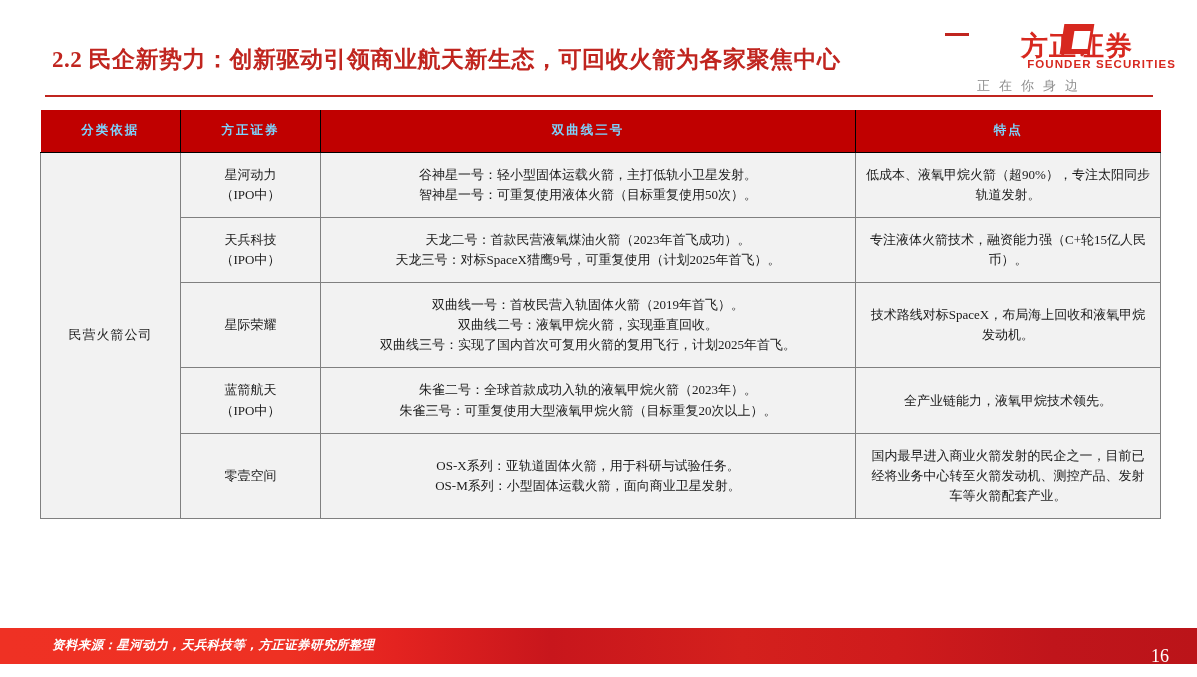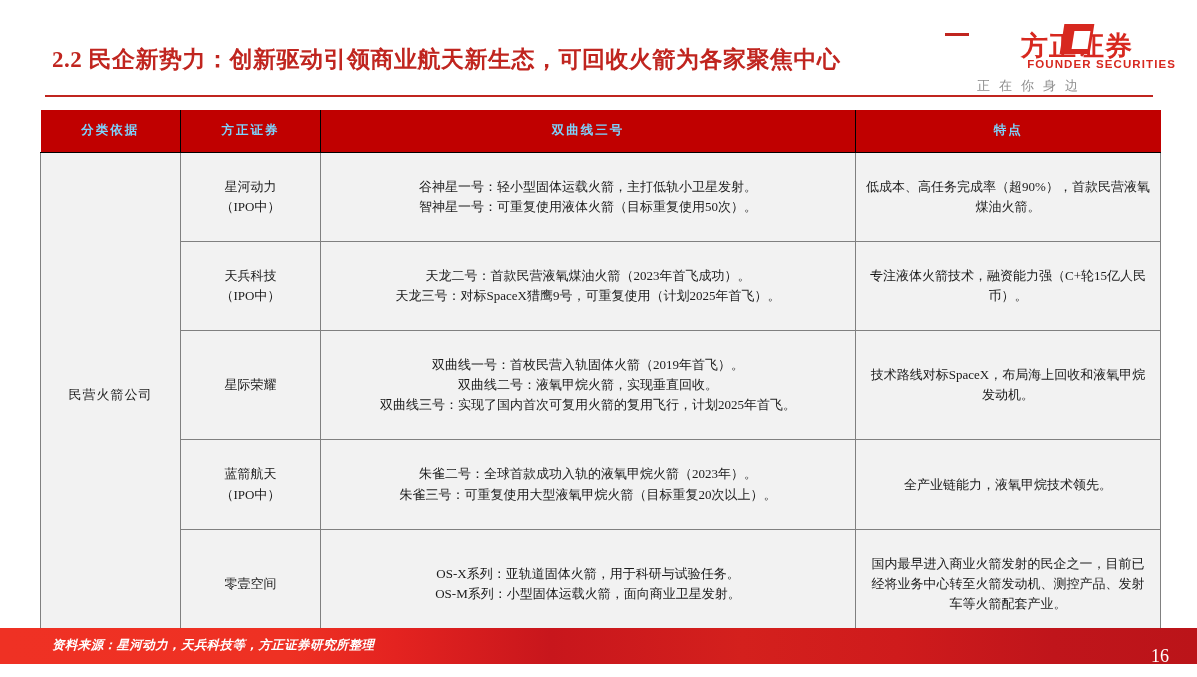--- a/index.html
+++ b/index.html
@@ -148,21 +148,21 @@
   table.main th:last-child { border-right: none; }
   table.main td {
     background: #f2f2f2;
     color: #1a1a1a;
     font-family: "Liberation Serif", "DejaVu Serif", serif;
     font-size: 13px;
     line-height: 1.55;
     text-align: center;
     vertical-align: middle;
     border: 1px solid #808080;
-    padding: 24px 10px;
+    padding: 12px 10px;
   }
   td.cat-cell {
     font-size: 13.5px;
     letter-spacing: 1px;
   }
   td.company-cell {
     font-size: 13.5px;
     white-space: pre-line;
     line-height: 1.7;
     padding: 8px 4px;
@@ -255,21 +255,21 @@
           <th>特点</th>
         </tr>
       </thead>
       <tbody>
         <tr>
           <td class="cat-cell" rowspan="5">民营火箭公司</td>
           <td class="company-cell">星河动力
 （IPO中）</td>
           <td class="rockets-cell">谷神星一号：轻小型固体运载火箭，主打低轨小卫星发射。
 智神星一号：可重复使用液体火箭（目标重复使用50次）。</td>
-          <td class="feature-cell">低成本、高任务完成率（超90%），首款民营液氧煤油火箭。</td>
+          <td class="feature-cell">低成本、液氧甲烷火箭（超90%），专注太阳同步轨道发射。</td>
         </tr>
         <tr>
           <td class="company-cell">天兵科技
 （IPO中）</td>
           <td class="rockets-cell">天龙二号：首款民营液氧煤油火箭（2023年首飞成功）。
 天龙三号：对标SpaceX猎鹰9号，可重复使用（计划2025年首飞）。</td>
           <td class="feature-cell">专注液体火箭技术，融资能力强（C+轮15亿人民币）。</td>
         </tr>
         <tr>
           <td class="company-cell">星际荣耀</td>

